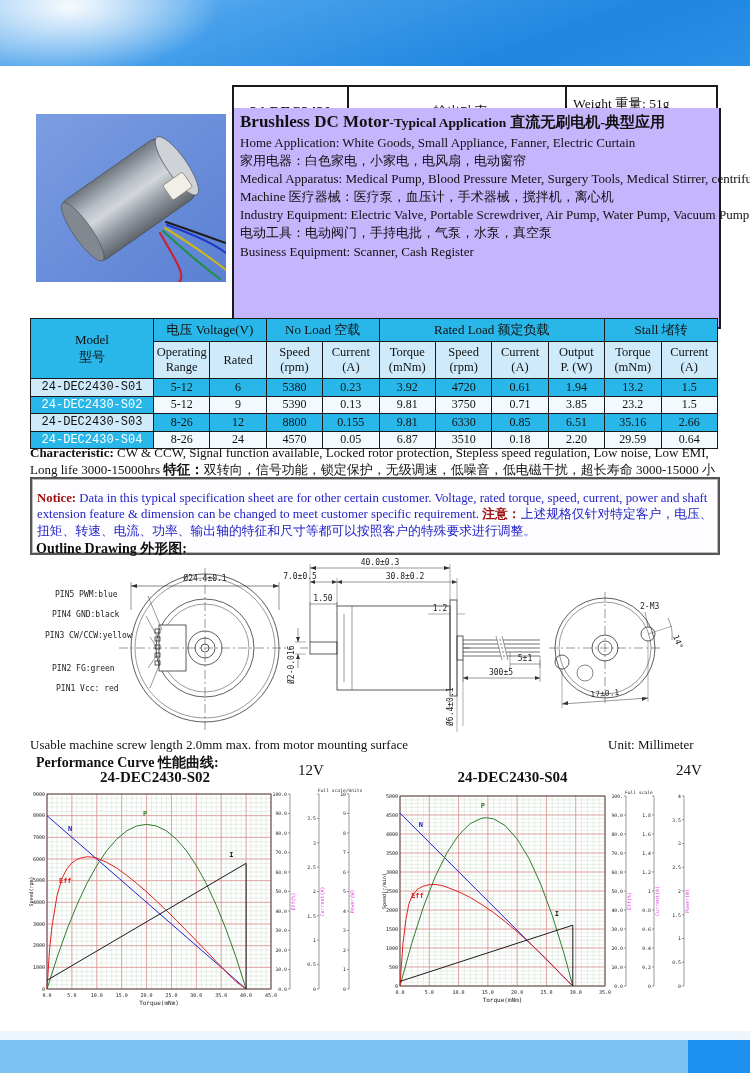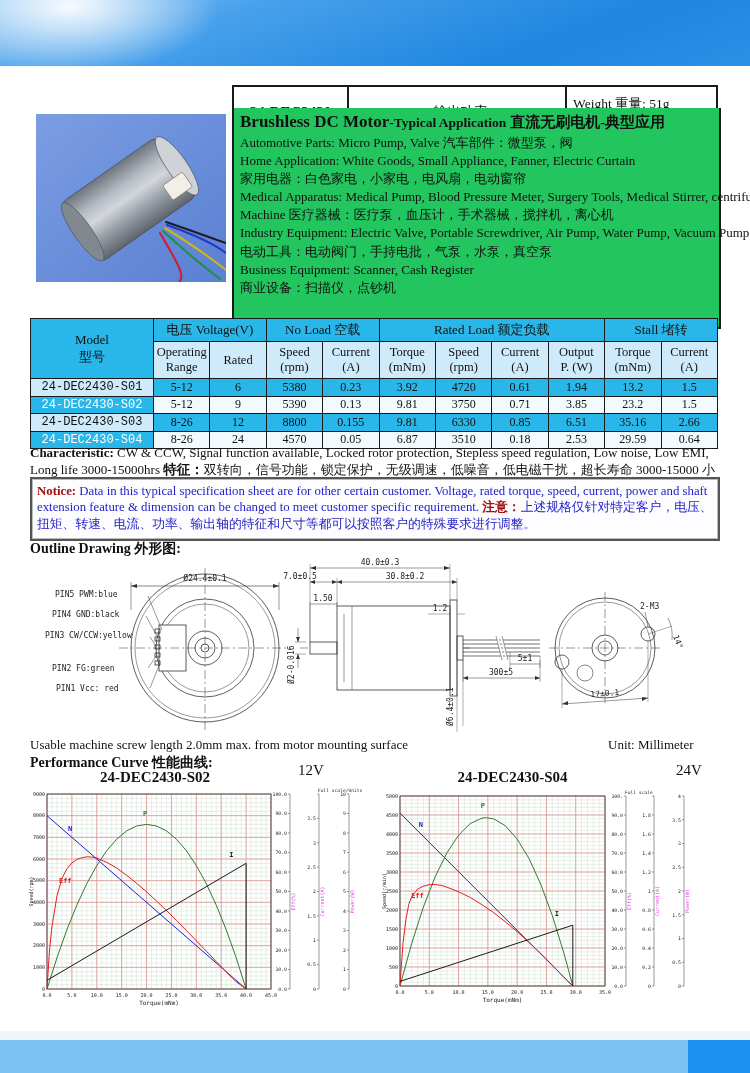--- a/index.html
+++ b/index.html
@@ -13,21 +13,21 @@
       linear-gradient(160deg,#85c0f3 0%, #47a0eb 30%, #1e86e0 72%, #2b90e6 100%);}
   
   .photo{left:36px;top:114px;width:190px;height:168px;}
   
   table{border-collapse:collapse;}
   .head-table{left:232px;top:85px;width:486px;table-layout:fixed;}
   .head-table td{border:2px solid #1a1a1a;height:21px;font-size:13.5px;padding:8px 6px;vertical-align:middle;}
   .head-table .model{font-weight:bold;text-align:center;font-size:15px;width:101px;}
   .head-table .pow{width:204px;}
   .app-box{left:232px;top:108px;width:474px;height:196px;border:2px solid #1a1a1a;border-top:none;
-           padding:3px 5px 20px 6px;background:#22c55e;}
+           padding:3px 5px 20px 6px;background:#c4b5fd;}
   .app-title{font-weight:bold;line-height:22px;white-space:nowrap;}
   .app-title .t1{font-size:17px;}
   .app-title .t2{font-size:13.5px;}
   .app-title .t3{font-size:15px;}
   .app-line{font-size:13px;line-height:18.1px;white-space:nowrap;}
   
   .spec-table{left:30px;top:318px;width:688px;table-layout:fixed;}
   .spec-table th,.spec-table td{border:1px solid #1a1a1a;text-align:center;vertical-align:middle;
       font-size:12.5px;padding:0;}
   .spec-table th{font-weight:normal;}
@@ -38,25 +38,25 @@
   .c-light{background:#cfeafa;}
   .c-pale{background:#f2fafd;}
   .white{color:#fff;}
   .model-col{width:122px;font-size:13.5px;margin-top:42px;}
   .model-cell{font-family:"Liberation Mono",monospace;font-size:11.5px;}
   
   .characteristic{left:30px;top:445px;width:692px;font-size:13px;line-height:16.5px;}
   .characteristic b.cn{font-size:13.5px;}
   
   .notice-box{left:30px;top:477px;width:676px;height:52px;border:2px solid #555;
-      box-shadow:inset 0 0 0 1px #bbb;padding:4px 5px;font-size:12.8px;line-height:16.4px;
+      box-shadow:inset 0 0 0 1px #bbb;padding:11px 5px;font-size:12.8px;line-height:16.4px;
       background:#fdfdff;}
   .notice-box .lbl{color:#a01010;font-weight:bold;}
   .notice-box .body{color:#2323c8;}
-  .heading{font-weight:bold;font-size:14px;}
+  .heading{font-weight:bold;font-size:14px;margin-left:6px;}
   .outline-heading{left:30px;top:540px;}
   .outline-svg{left:0;top:556px;}
   .screw-note{left:30px;top:737px;font-size:13px;}
   .unit-note{left:608px;top:737px;font-size:13px;}
   .perf-heading{left:30px;top:754px;}
   .chart-title{font-weight:bold;font-size:15px;text-align:center;}
   .ct0{left:70px;top:769px;width:170px;}
   .ct1{left:425px;top:769px;width:175px;}
   .volt{font-size:15px;}
   .v0{left:298px;top:762px;}
@@ -117,29 +117,27 @@
       <td>Weight  重量: 51g (Approx.)</td>
     </tr>
   </tbody>
     </table>
 
   <div class="abs app-box">
     <div class="app-title">
       <span class="t1">Brushless DC Motor</span><span class="t2">-Typical Application</span><span class="t3"> 直流无刷电机-典型应用</span>
     </div>
     <div id="app-lines">
-        <div class="app-line">Automotive Parts: Micro Pump, Valve        汽车部件：微型泵，阀</div>
         <div class="app-line">Home Application: White Goods, Small Appliance, Fanner, Electric Curtain</div>
         <div class="app-line">家用电器：白色家电，小家电，电风扇，电动窗帘</div>
         <div class="app-line">Medical Apparatus: Medical Pump, Blood Pressure Meter, Surgery Tools, Medical Stirrer, centrifugal</div>
         <div class="app-line">Machine     医疗器械：医疗泵，血压计，手术器械，搅拌机，离心机</div>
         <div class="app-line">Industry Equipment: Electric Valve, Portable Screwdriver, Air Pump, Water Pump, Vacuum Pump</div>
         <div class="app-line">电动工具：电动阀门，手持电批，气泵，水泵，真空泵</div>
         <div class="app-line">Business Equipment: Scanner, Cash Register</div>
-        <div class="app-line">商业设备：扫描仪，点钞机</div>
       </div>
   </div>
 
   <table class="abs spec-table" id="spec-table">
       <thead>
         <tr>
           <th class="c-cyan model-col grp" rowspan="2">Model<br>型号</th>
           <th class="c-cyan grp" colspan="2">电压  Voltage(V)</th>
           <th class="c-cyan grp" colspan="2">No Load 空载</th>
           <th class="c-cyan grp" colspan="4">Rated Load 额定负载</th>
@@ -200,21 +198,21 @@
         </tr>
         <tr>
           <td class="model-cell c-cyan white">24-DEC2430-S04</td>
           <td class="c-pale">8-26</td>
           <td class="c-pale">24</td>
           <td class="c-pale">4570</td>
           <td class="c-pale">0.05</td>
           <td class="c-pale">6.87</td>
           <td class="c-pale">3510</td>
           <td class="c-pale">0.18</td>
-          <td class="c-pale">2.53</td>
+          <td class="c-pale">2.20</td>
           <td class="c-pale">29.59</td>
           <td class="c-pale">0.64</td>
         </tr>
       </tbody>
     </table>
 
   <div class="abs characteristic">
     <b>Characteristic:</b><span> CW &amp; CCW, Signal function available, Locked rotor protection, Stepless speed regulation, Low noise, Low EMI, Long life 3000-15000hrs    </span><b class="cn">特征：</b><span>双转向，信号功能，锁定保护，无级调速，低噪音，低电磁干扰，超长寿命 3000-15000 小时</span>
   </div>
 

